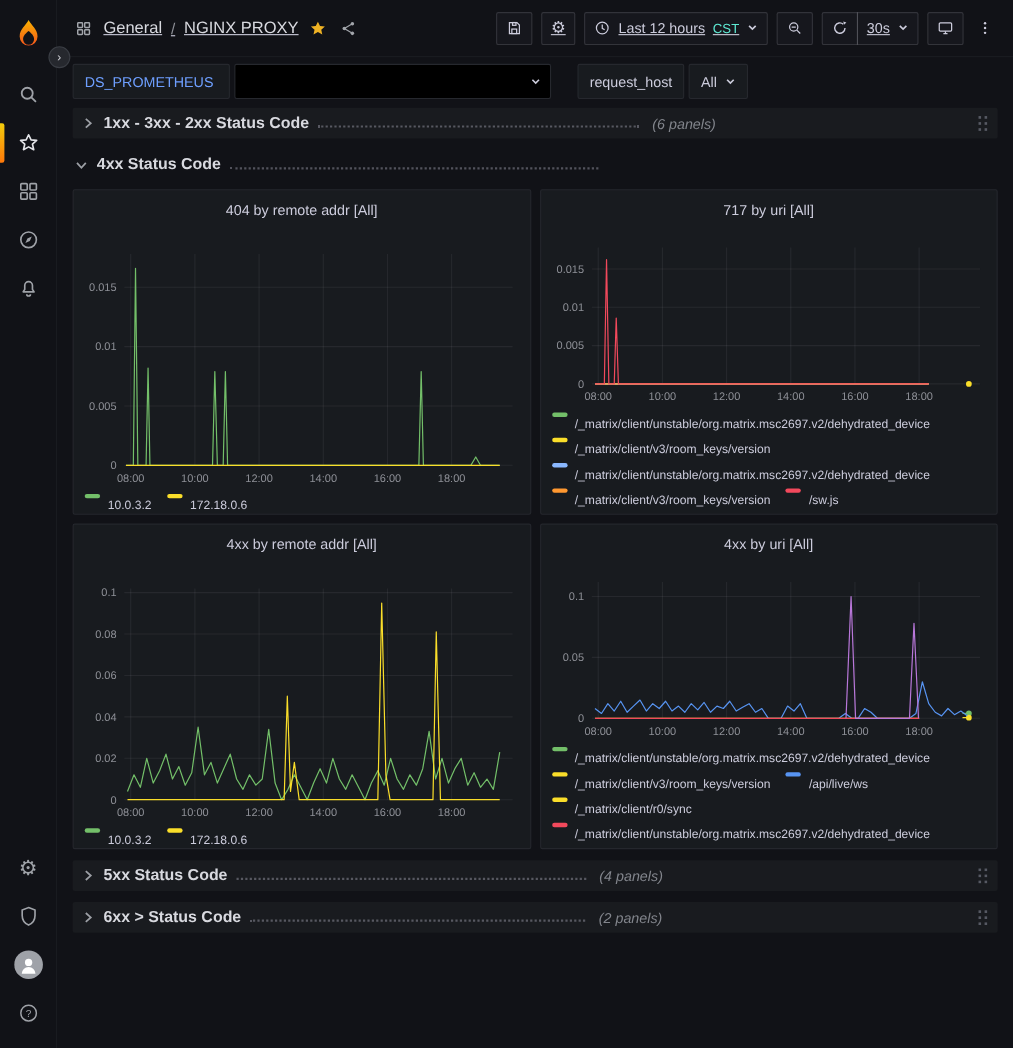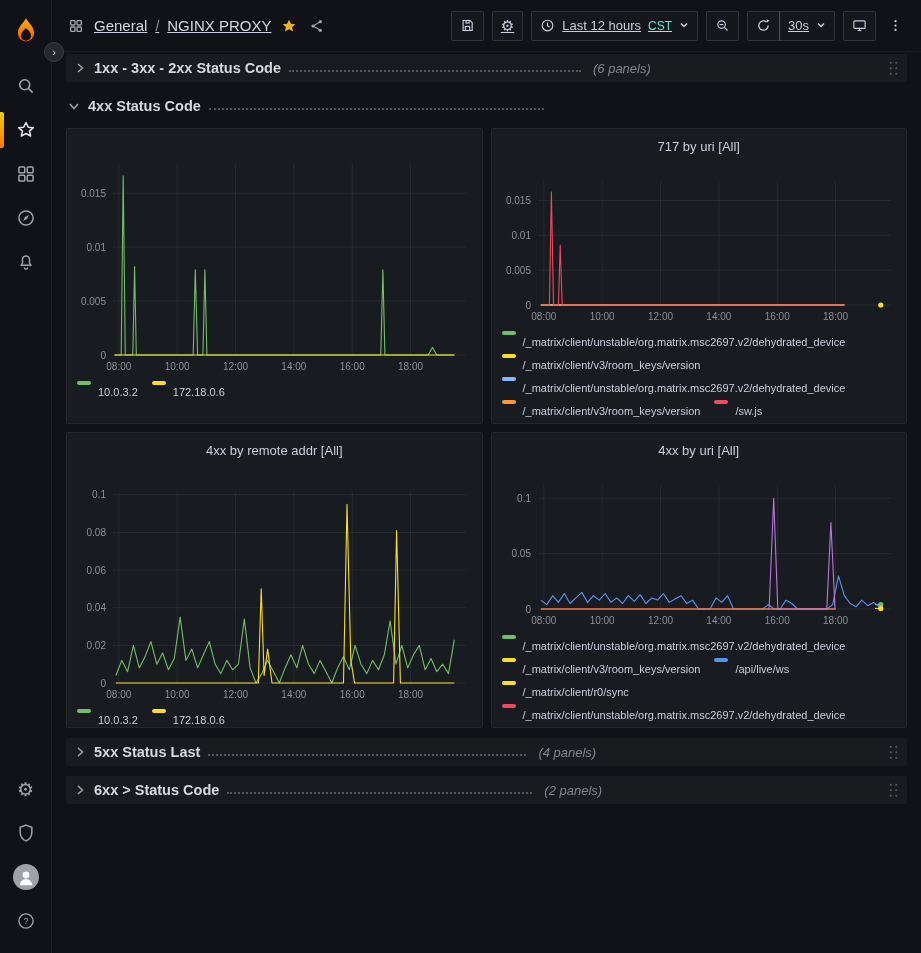--- a/index.html
+++ b/index.html
@@ -293,20 +293,44 @@
       <button class="btn plain">
         <svg viewBox="0 0 24 24" fill="currentColor">
           <circle cx="12" cy="5" r="1.8"></circle>
             <circle cx="12" cy="12" r="1.8"></circle>
             <circle cx="12" cy="19" r="1.8"></circle>
         </svg>
       </button>
     </div>
   </header>
 
+  <div class="subnav">
+    <div class="var-box gap4">
+      <span class="var-link">DS_PROMETHEUS</span>
+    </div>
+    <div class="ds-black">
+      <span></span>
+      <span class="chev">
+        <svg viewBox="0 0 10 10" fill="none" stroke="#ccccdc" stroke-width="1.5" width="10" height="10">
+            <path d="M2 3.5 L5 6.5 L8 3.5"></path>
+          </svg>
+      </span>
+    </div>
+    <div class="var-box gap4">
+      <span>request_host</span>
+    </div>
+    <div class="var-box" style="gap:7px">
+      <span>All</span>
+      <span class="chev">
+        <svg viewBox="0 0 10 10" fill="none" stroke="#ccccdc" stroke-width="1.5" width="10" height="10">
+            <path d="M2 3.5 L5 6.5 L8 3.5"></path>
+          </svg>
+      </span>
+    </div>
+  </div>
 
   <div class="content">
 
     <div class="row-header collapsed">
       <span class="row-chev">
         <svg viewBox="0 0 12 12" fill="none" stroke="currentColor" stroke-width="1.6">
             <path d="M4 2 L8.5 6 L4 10"></path>
           </svg>
       </span>
       <span class="row-title">1xx - 3xx - 2xx Status Code</span>
@@ -320,20 +344,21 @@
         <svg viewBox="0 0 12 12" fill="none" stroke="currentColor" stroke-width="1.6">
             <path d="M2 4 L6 8.5 L10 4"></path>
           </svg>
       </span>
       <span class="row-title">4xx Status Code</span>
       <span class="dots w2"></span>
     </div>
 
     <div class="panels">
       <section class="panel">
+        <header class="panel-title">404 by remote addr [All]</header>
         <div class="chart tall"><svg width="399" height="240">
               <line x1="38" y1="220" x2="391" y2="220" stroke="rgba(204,204,220,0.08)"></line>
               <text x="31" y="223.5" text-anchor="end">0</text>
               <line x1="38" y1="166.06741573033707" x2="391" y2="166.06741573033707" stroke="rgba(204,204,220,0.08)"></line>
               <text x="31" y="169.56741573033707" text-anchor="end">0.005</text>
               <line x1="38" y1="112.13483146067415" x2="391" y2="112.13483146067415" stroke="rgba(204,204,220,0.08)"></line>
               <text x="31" y="115.63483146067415" text-anchor="end">0.01</text>
               <line x1="38" y1="58.20224719101125" x2="391" y2="58.20224719101125" stroke="rgba(204,204,220,0.08)"></line>
               <text x="31" y="61.70224719101125" text-anchor="end">0.015</text>
               <line x1="43.83471074380166" y1="28" x2="43.83471074380166" y2="220" stroke="rgba(204,204,220,0.08)"></line>
@@ -510,21 +535,21 @@
           </div>
       </section>
     </div>
 
     <div class="row-header collapsed">
       <span class="row-chev">
         <svg viewBox="0 0 12 12" fill="none" stroke="currentColor" stroke-width="1.6">
             <path d="M4 2 L8.5 6 L4 10"></path>
           </svg>
       </span>
-      <span class="row-title">5xx Status Last</span>
+      <span class="row-title">5xx Status Code</span>
       <span class="dots w3"></span>
       <span class="panel-count">(4 panels)</span>
       <span class="drag-handle"></span>
     </div>
 
     <div class="row-header collapsed">
       <span class="row-chev">
         <svg viewBox="0 0 12 12" fill="none" stroke="currentColor" stroke-width="1.6">
             <path d="M4 2 L8.5 6 L4 10"></path>
           </svg>

